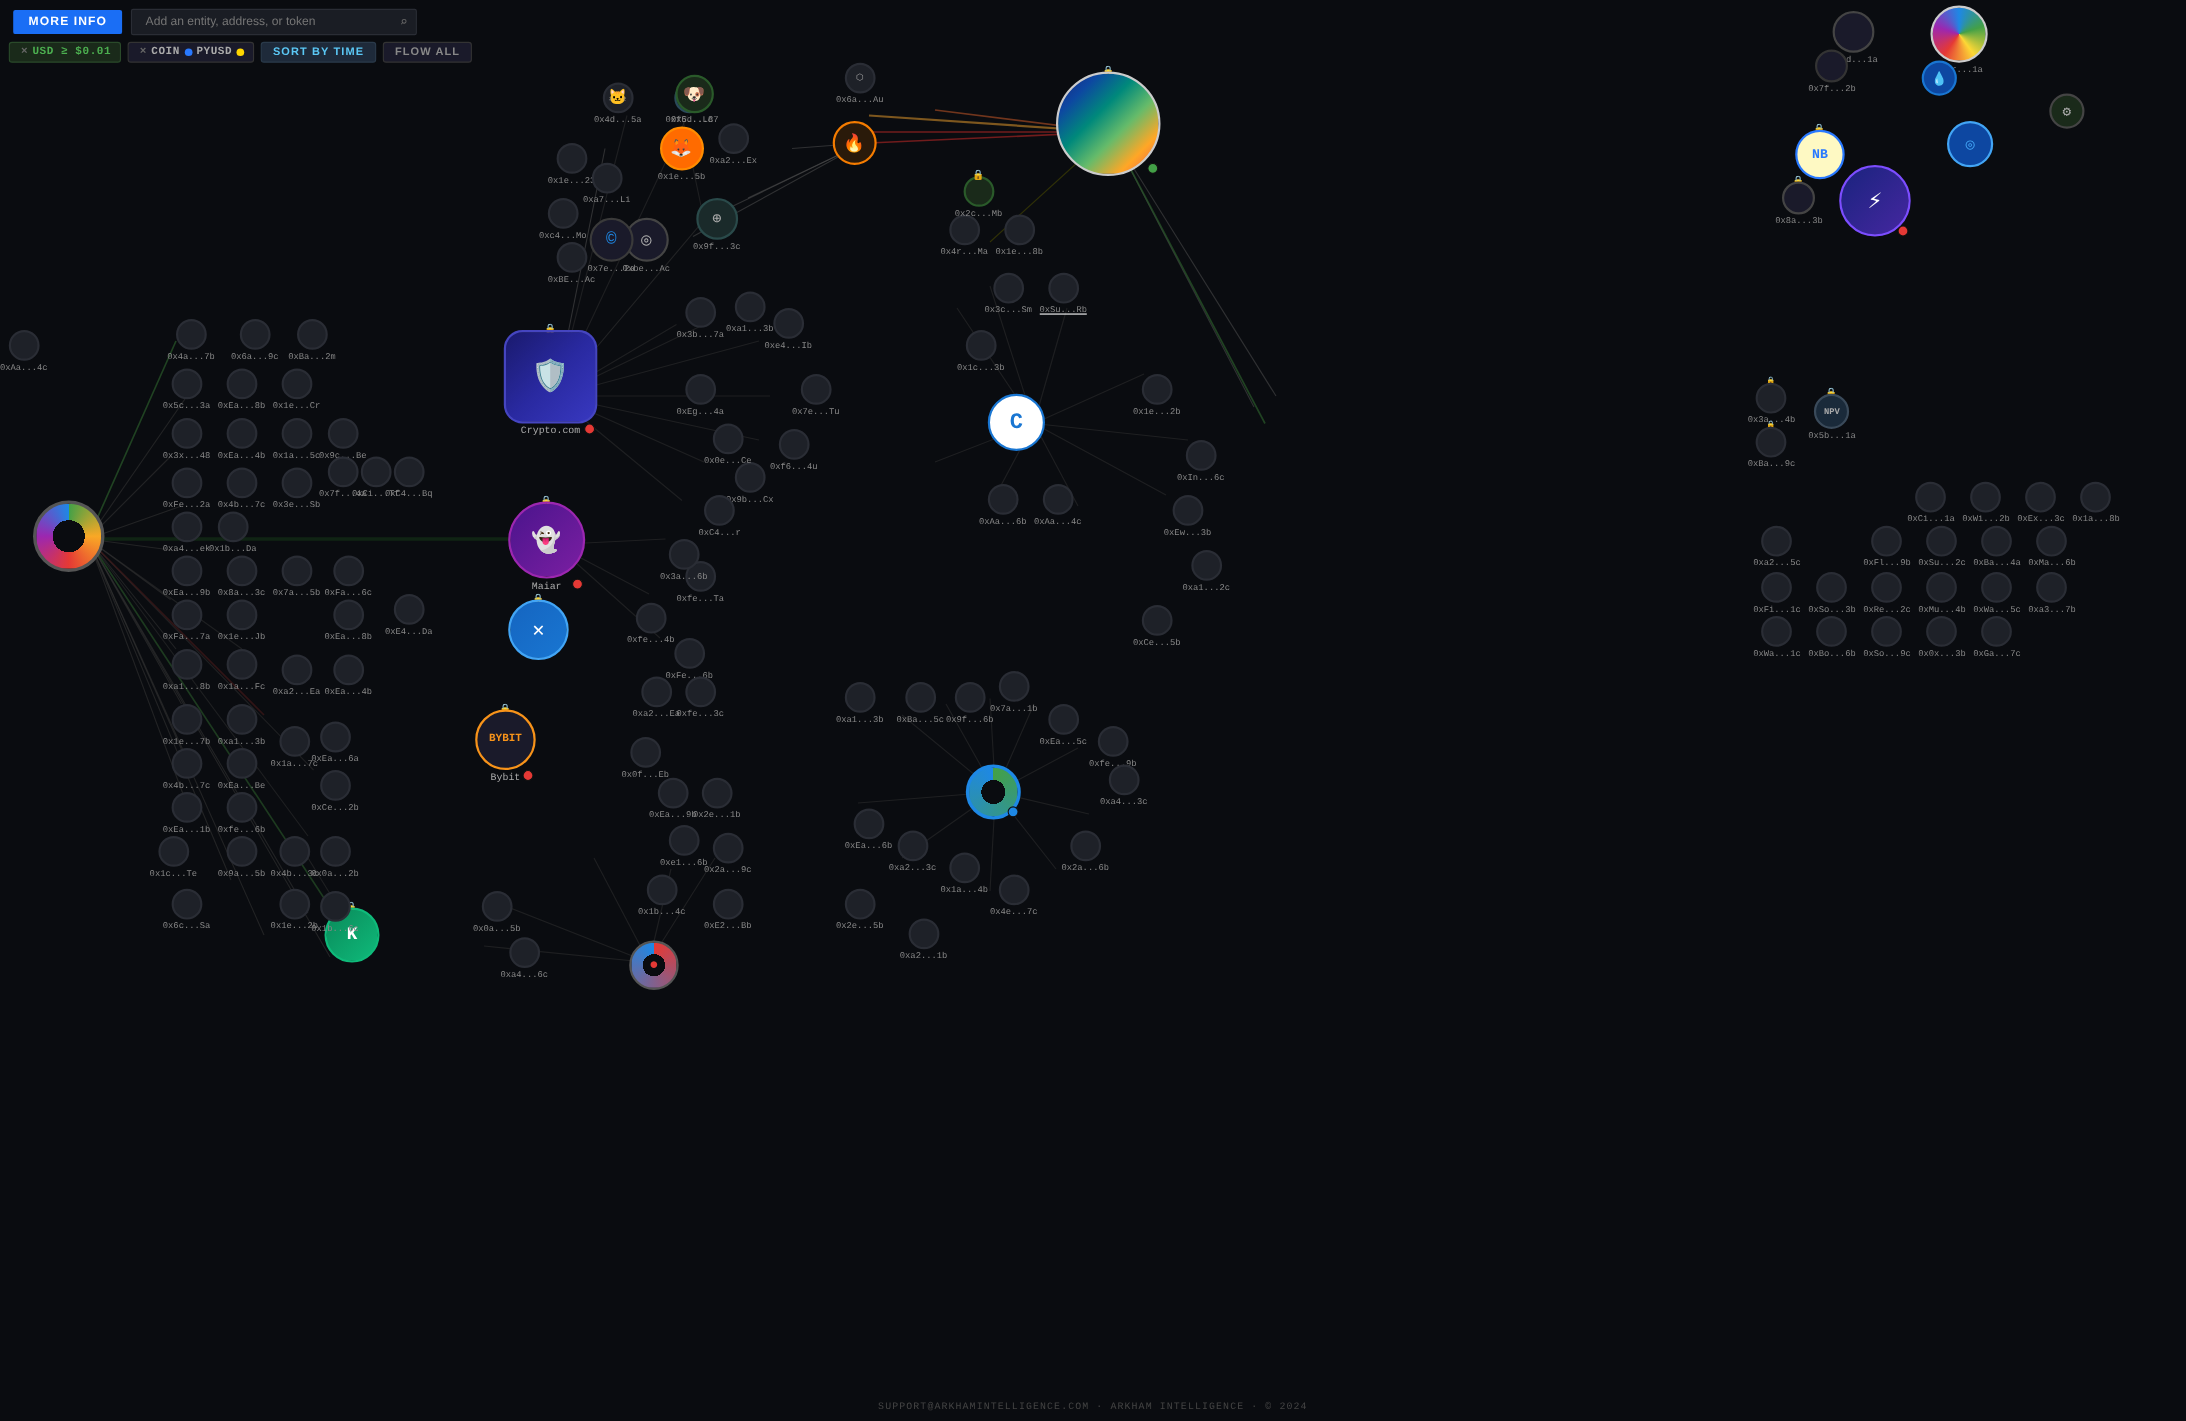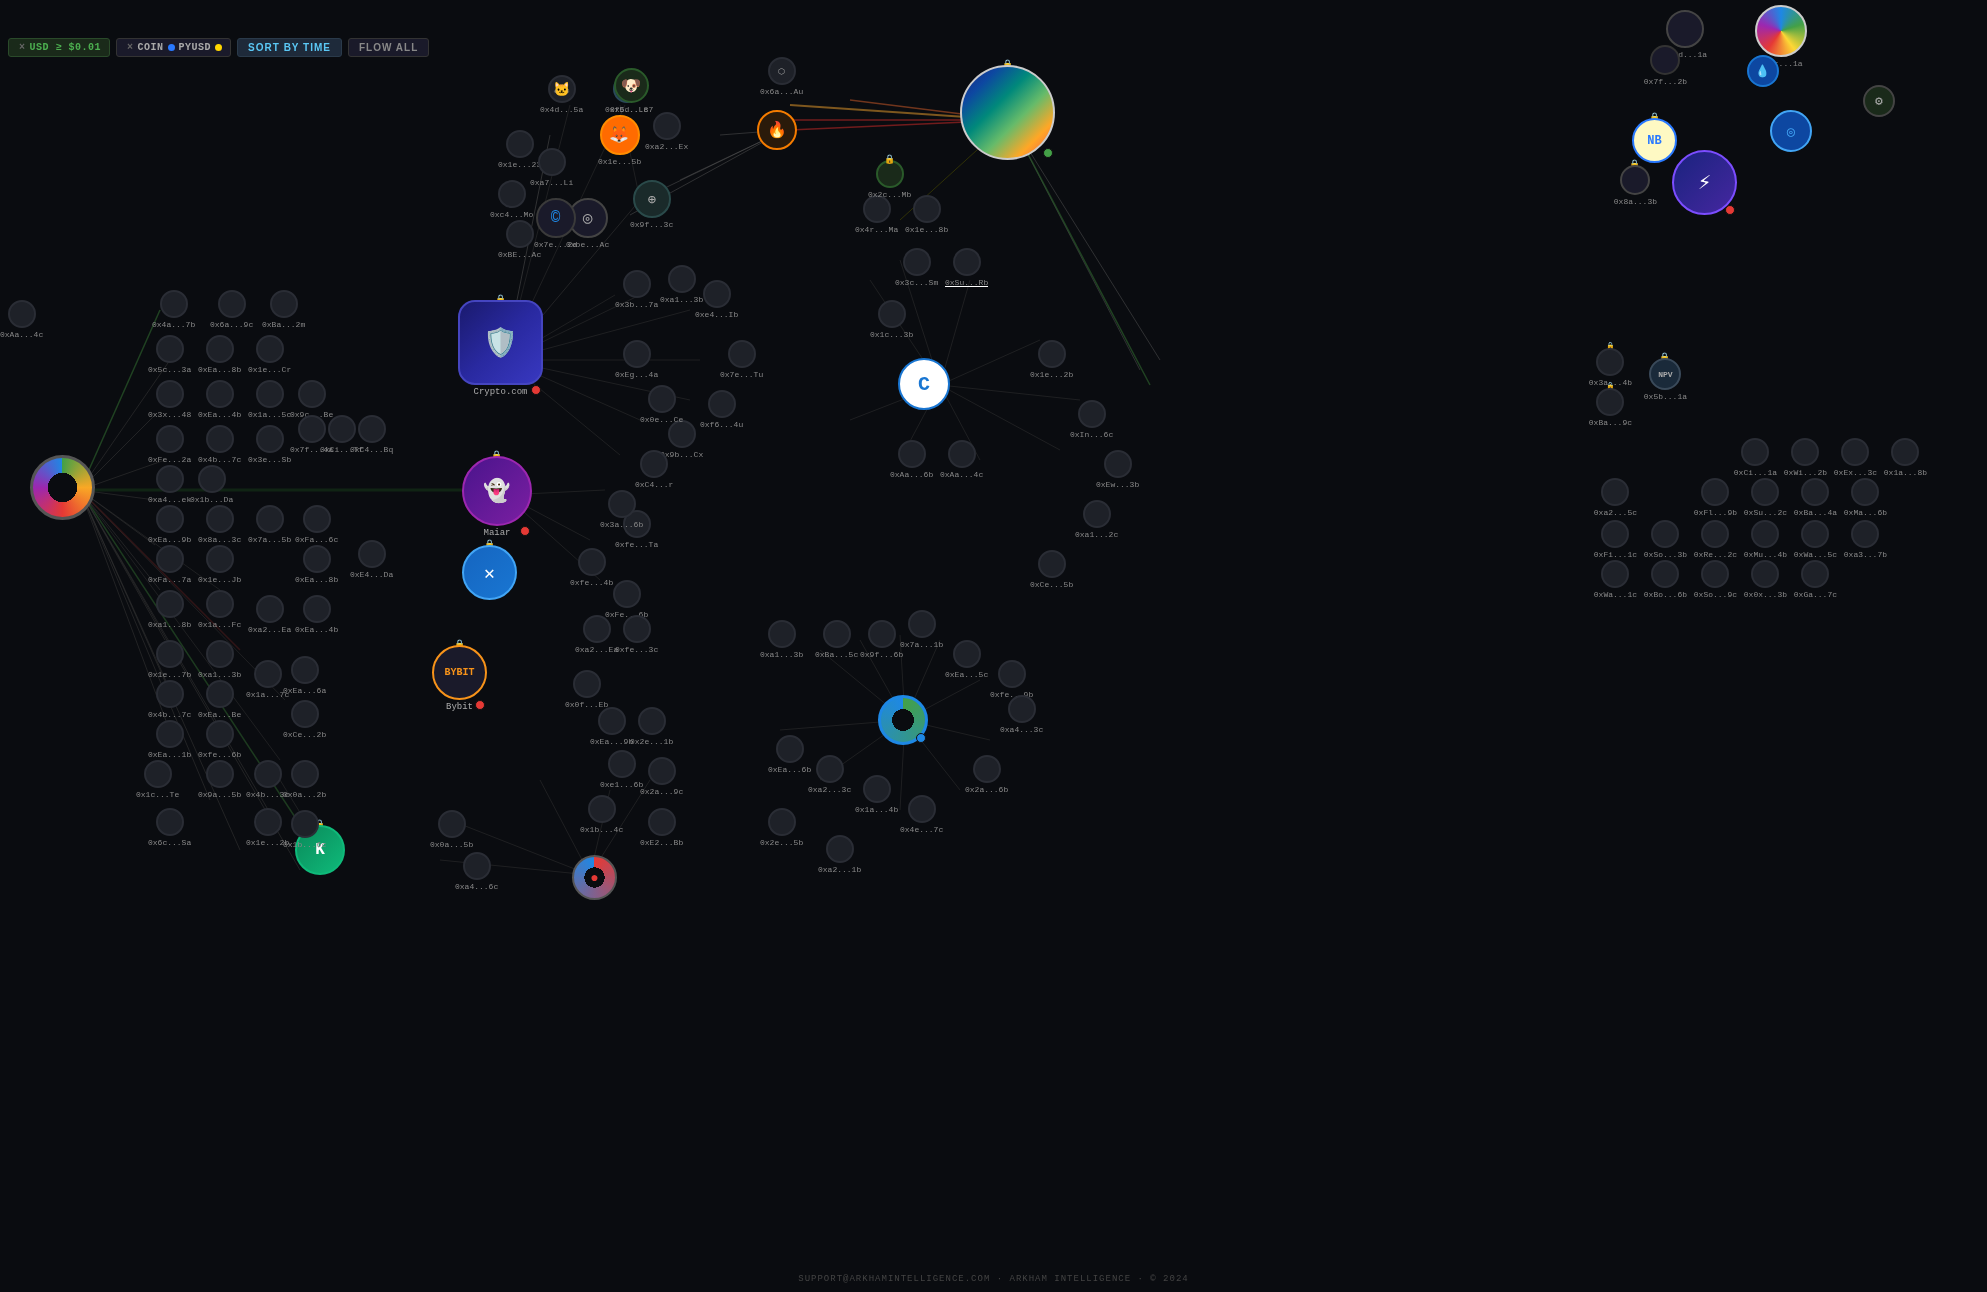--- a/index.html
+++ b/index.html
@@ -349,20 +349,25 @@
   <line x1="785" y1="130" x2="720" y2="135" stroke="#555" stroke-width="1" opacity="0.5"></line>
   <line x1="785" y1="130" x2="680" y2="180" stroke="#555" stroke-width="1" opacity="0.5"></line>
   <line x1="785" y1="130" x2="630" y2="215" stroke="#555" stroke-width="1" opacity="0.5"></line>
 
   <line x1="320" y1="845" x2="280" y2="780" stroke="#333" stroke-width="1" opacity="0.5"></line>
   <line x1="320" y1="845" x2="300" y2="840" stroke="#333" stroke-width="1" opacity="0.5"></line>
 </svg>
 
 <div class="canvas">
 
+  <div class="top-bar">
+    <button class="more-info-btn">MORE INFO</button>
+    <input class="search-bar" type="text" placeholder="Add an entity, address, or token" style="">
+    <span class="search-icon">⌕</span>
+  </div>
 
   <div class="filter-row">
     <div class="filter-tag usd">
       <span class="x">×</span>
       <span>USD ≥ $0.01</span>
     </div>
     <div class="filter-tag coin">
       <span class="x">×</span>
       <span>COIN</span>
       <span class="dot blue"></span>
@@ -789,21 +794,21 @@
       <span class="node-label">0xAa...4c</span>
     </div>
   <div class="node node-sm" style="left:1030px;top:340px;">
       <div class="node-circle"></div>
       <span class="node-label">0x1e...2b</span>
     </div>
   <div class="node node-sm" style="left:1070px;top:400px;">
       <div class="node-circle"></div>
       <span class="node-label">0xIn...6c</span>
     </div>
-  <div class="node node-sm" style="left:1096px;top:450px;">
+  <div class="node node-sm" style="left:1058px;top:450px;">
       <div class="node-circle"></div>
       <span class="node-label">0xEw...3b</span>
     </div>
   <div class="node node-sm" style="left:1075px;top:500px;">
       <div class="node-circle"></div>
       <span class="node-label">0xa1...2c</span>
     </div>
   <div class="node node-sm" style="left:1030px;top:550px;">
       <div class="node-circle"></div>
       <span class="node-label">0xCe...5b</span>

